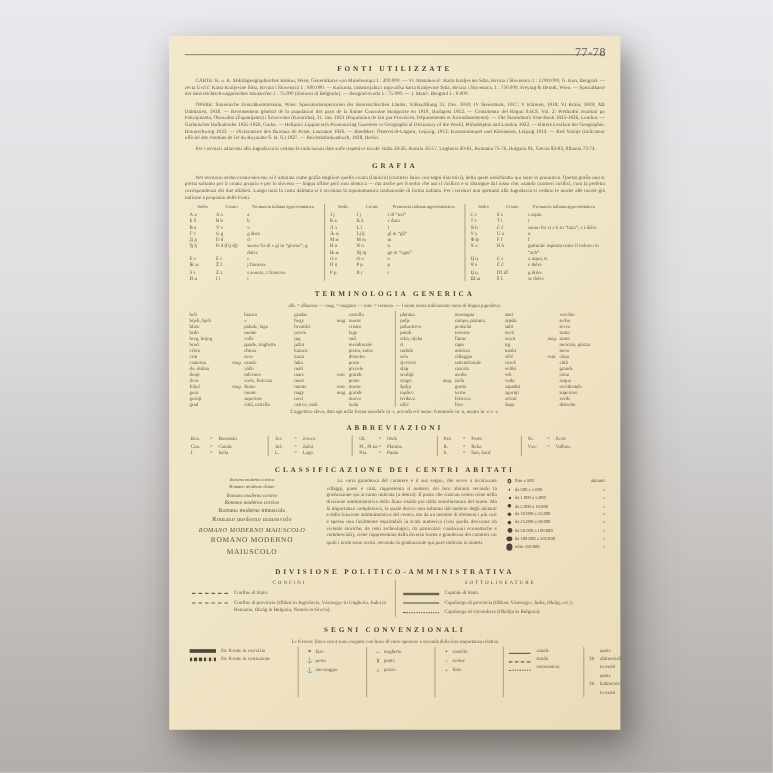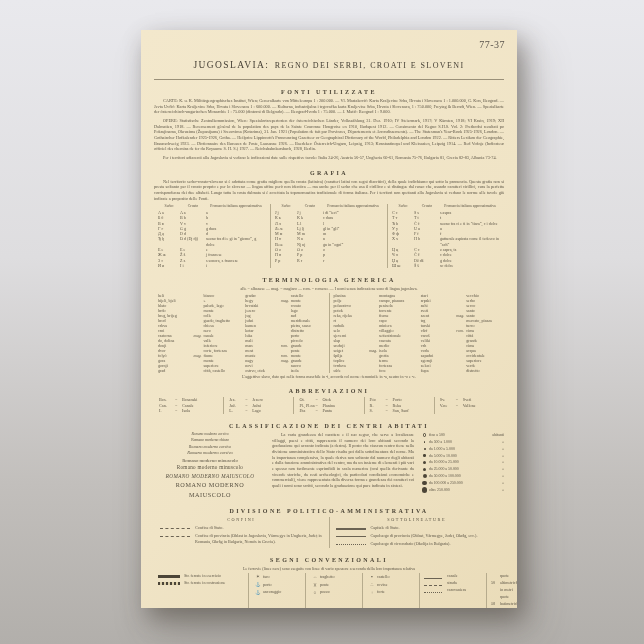--- a/index.html
+++ b/index.html
@@ -103,26 +103,22 @@
   .qnum{width:9px;flex:none;font-size:4.1px;}
   .qnum.it{font-style:italic;}
   .seg-ls{width:18px;}
 </style>
 </head>
 <body>
 
 <div class="canvas">
   <div class="poster">
 
-    <div class="pagenum">77-37</div>
-
-    <div class="title">
-      <span class="t-main">JUGOSLAVIA:</span>
-      <span class="t-sub">REGNO DEI SERBI, CROATI E SLOVENI</span>
-    </div>
+    <div class="pagenum">77-78</div>
+
     <hr class="rule">
 
     <div class="sec-h">FONTI UTILIZZATE</div>
     <p class="tiny indent">CARTE: K. u. K. Militärgeographisches Institut, Wien; Generalkarte von Mitteleuropa 1 : 200.000. — Vl. Mastaković: Karta Kraljevine Srba, Hrvata i Slovenaca 1 : 1.000.000, G. Kon, Beograd. — Jevta Uvčić: Karta Kraljevine Srba, Hrvata i Slovenaca 1 : 600.000. — Kulturna, industrijalna i trgovačka karta Kraljevine Srba, Hrvata i Slovenaca, 1 : 750.000, Freytag &amp; Berndt, Wien. — Spezialkarte der österreichisch-ungarischen Monarchie 1 : 75.000 (dintorni di Belgrado). — Beograd-Ivoda 1 : 75.000. — J. Matić: Beograd 1 : 9.000.</p>
     <p class="tiny indent">OPERE: Statistische Zentralkommission, Wien: Spezialortsrepertorien der österreichischen Länder, Volkszählung 31. Dez. 1910; IV Steiermark, 1917; V Kärnten, 1918; VI Krain, 1919; XII Dalmatien, 1918. — Recensement général de la population des pays de la Sainte Couronne Hongroise en 1910, Budapest 1912. — Censimento del Regno S.H.S. Vol. 2: Prethodni rezultati po Pokrajinama, Okruzima (Županijama) i Srezovima (Kotarima), 31. Jan. 1921 (Population de fait par Provinces, Départements et Arrondissements). — The Statesman's Year-Book 1925-1926, London. — Gothaischer Hofkalender 1925-1926, Gotha. — Heilprin: Lippincott's Pronouncing Gazetteer or Geographical Dictionary of the World, Philadelphia and London 1922. — Ritters Lexikon der Geographie, Braunschweig 1923. — Dictionnaire des Bureaux de Poste, Lausanne 1926. — Baedeker: Österreich-Ungarn, Leipzig, 1913; Konstantinopel und Kleinasien, Leipzig 1914. — Red Vožnje (Indicateur officiel des chemins de fer du Royaume S. H. S.) 1927. — Reichsbahnkursbuch, 1928, Berlin.</p>
     <p class="tiny indent">Per i territori adiacenti alla Jugoslavia si vedano le indicazioni date sulle rispettive tavole: Italia 24-26, Austria 56-57, Ungheria 60-61, Romania 75-76, Bulgaria 81, Grecia 82-83, Albania 73-74.</p>
 
     <div class="sec-h">GRAFIA</div>
     <p class="tiny indent">Nel territorio serbo-croato-sloveno si è adottata come grafia migliore quella croata (latinica) (caratteri latini con segni diacritici), della quale indichiamo qui sotto la pronuncia. Questa grafia non si presta soltanto per il croato proprio e per lo sloveno — lingua affine però non identica — ma anche per il serbo che usa il cirillico e si distingue dal russo che, usando caratteri cirillici, cura la perfetta corrispondenza dei due alfabeti. Lungo tutta la costa dalmata si è accettata la toponomastica tradizionale di forma italiana. Per i territori non spettanti alla Jugoslavia si vedano le norme alle tavole già indicate a proposito delle Fonti.</p>
     <div class="gr-table">

